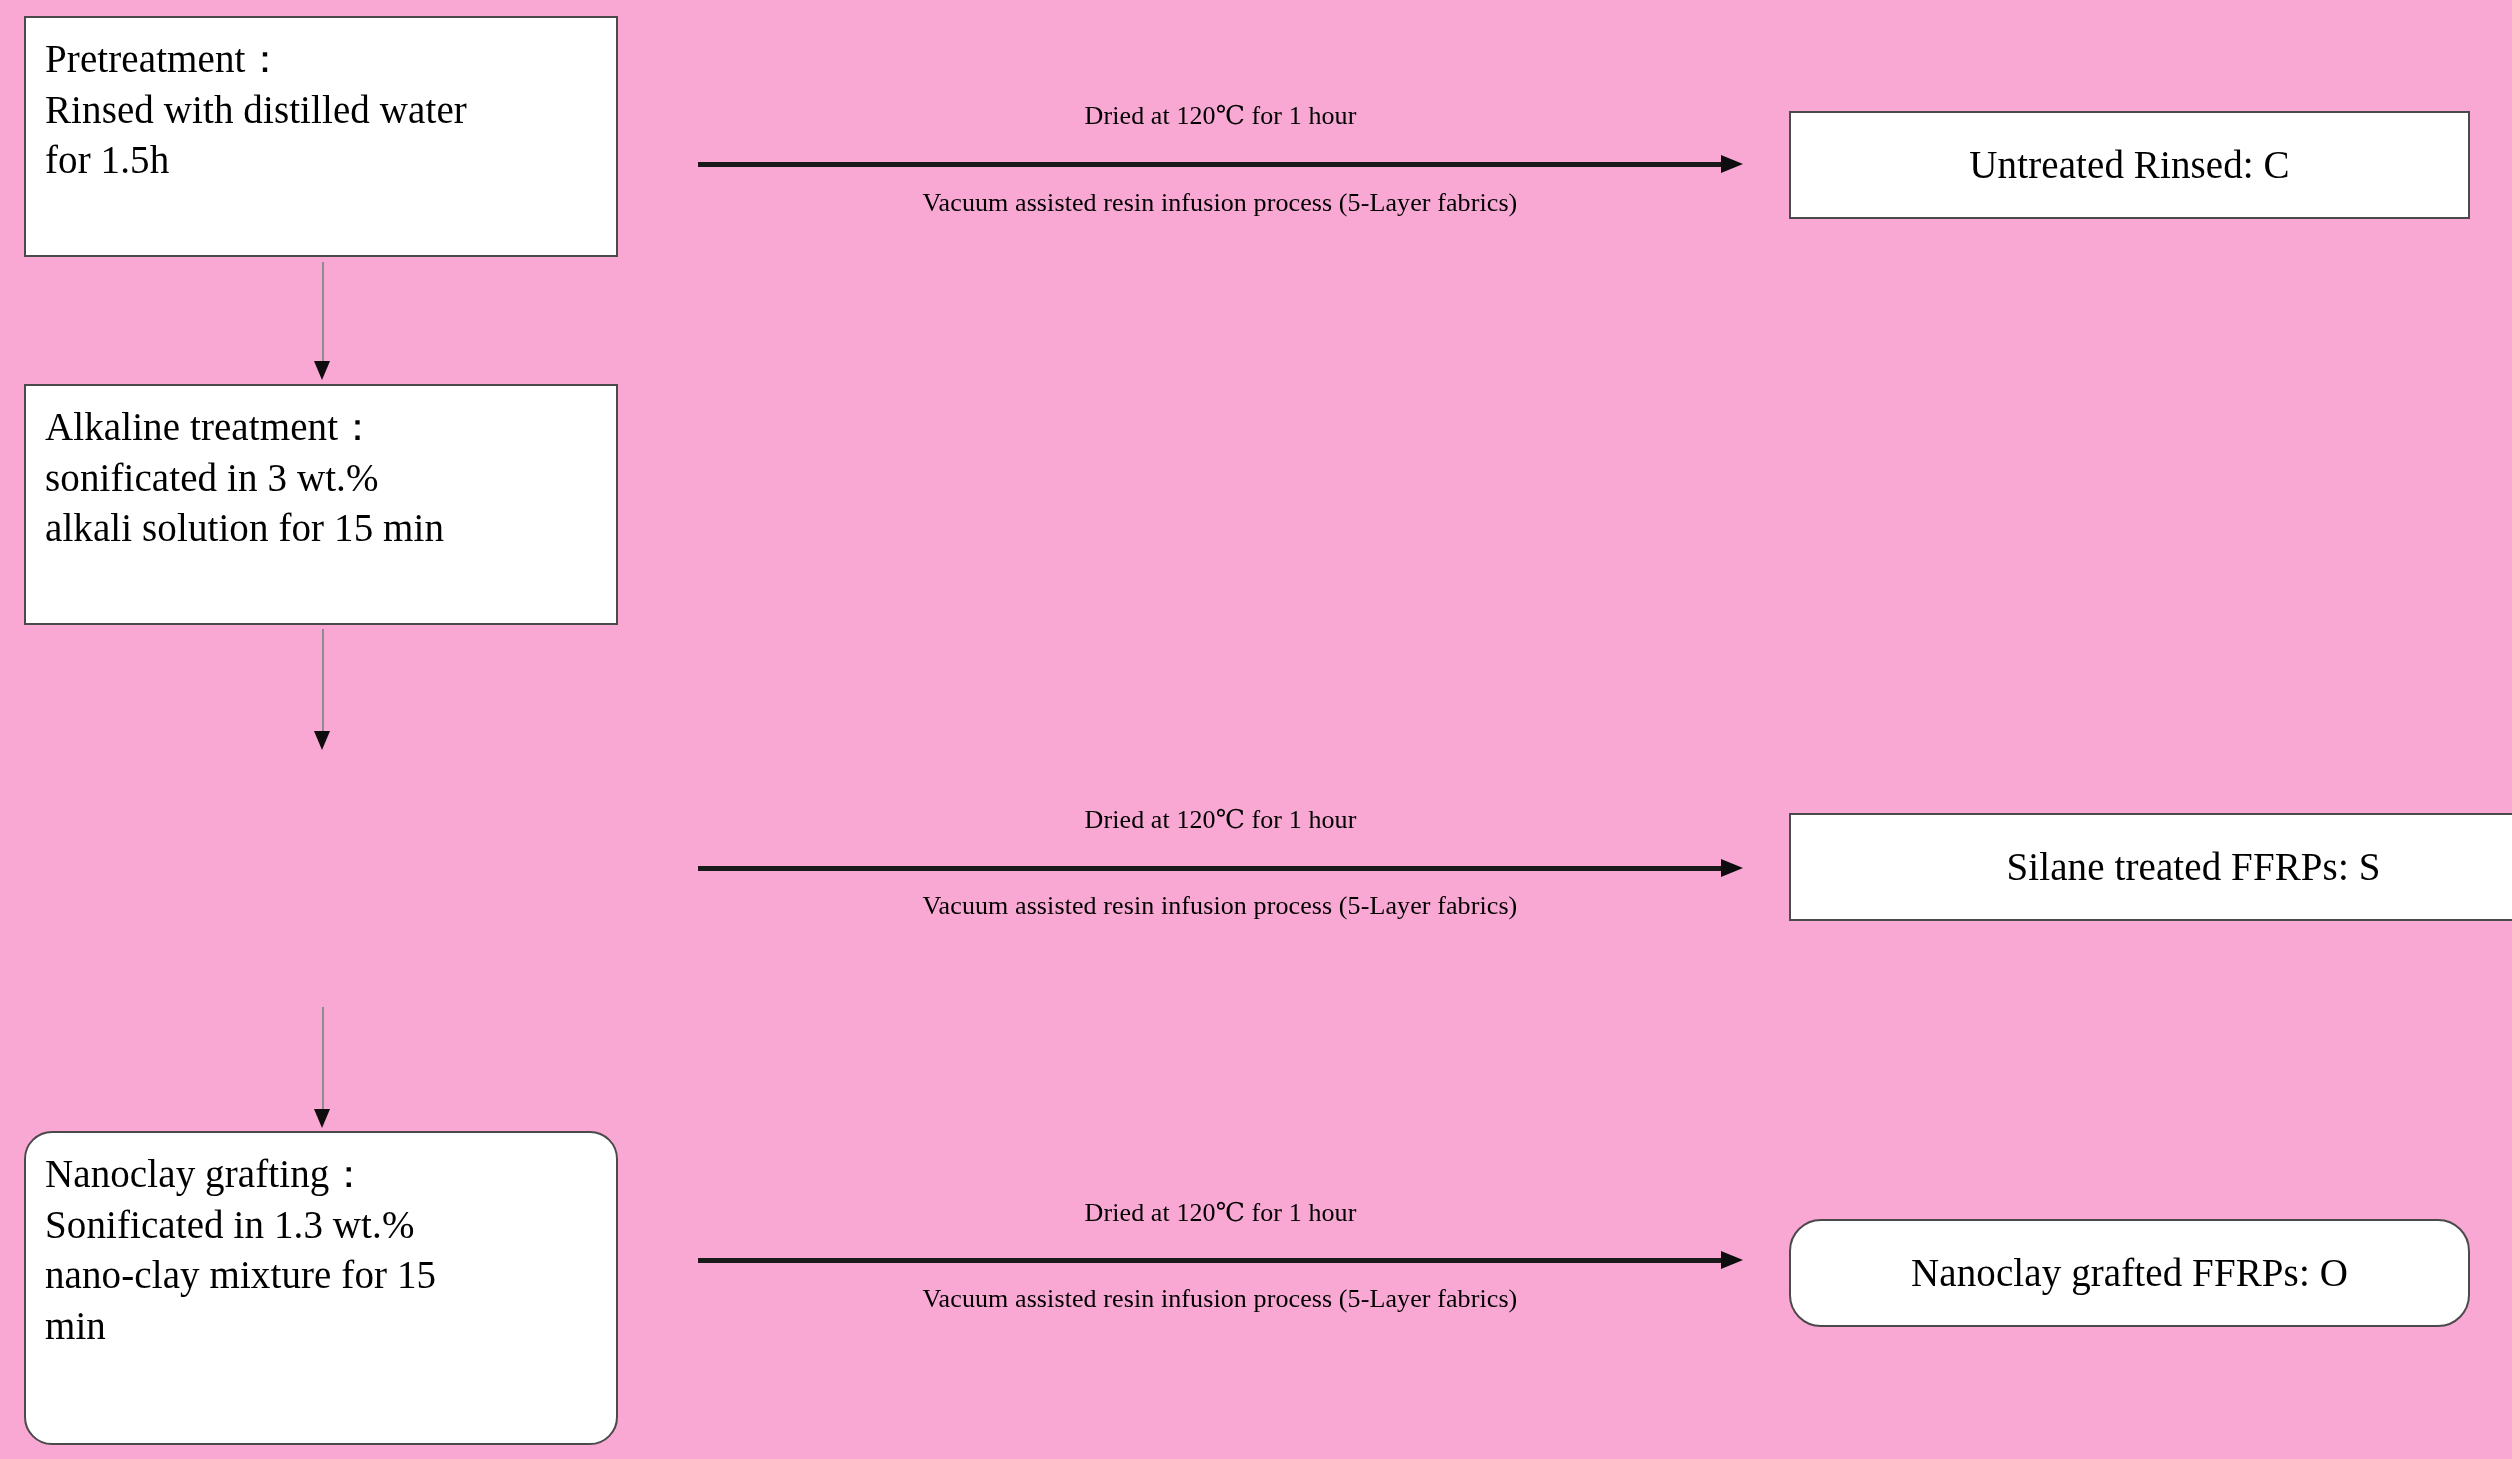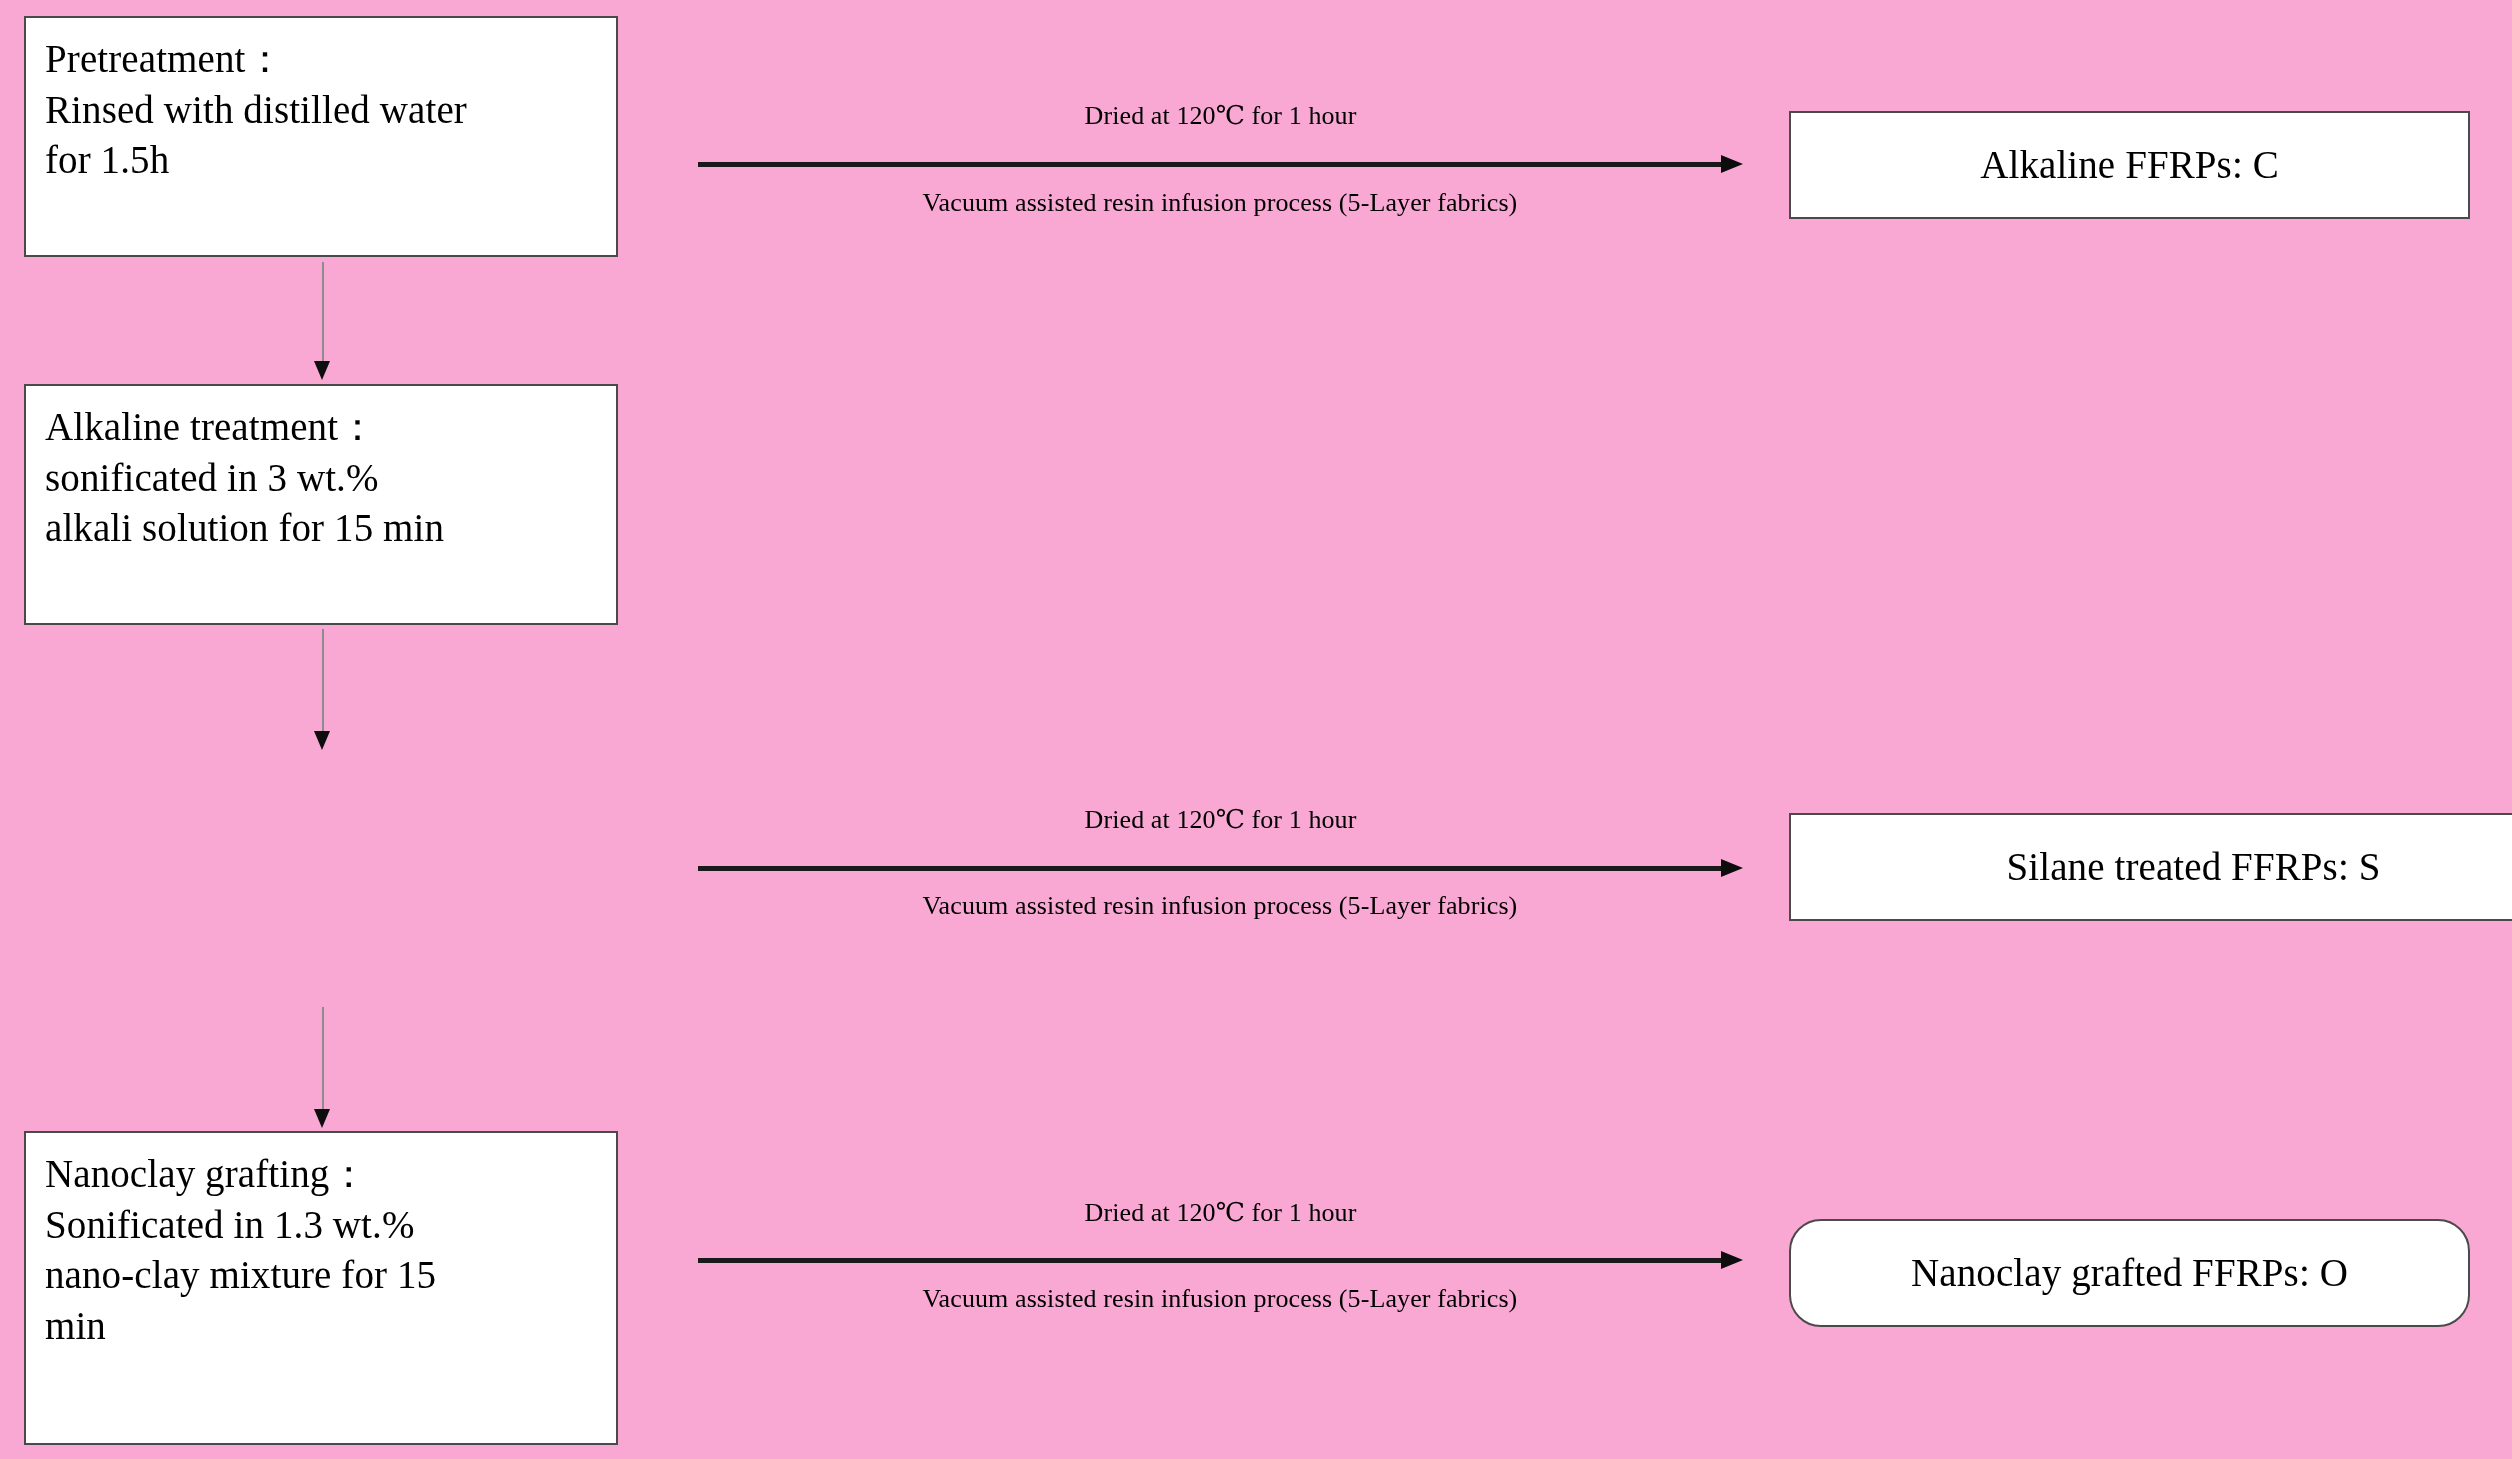--- a/index.html
+++ b/index.html
@@ -114,21 +114,21 @@
 for 1.5h</div>
   </div>
 
   <div class="proc-box" style="left:24px; top:384px; width:594px; height:241px;">
     <div class="proc-text">Alkaline treatment：
 sonificated in 3 wt.%
 alkali solution for 15 min</div>
   </div>
 
 
-  <div class="proc-box" style="left:24px; top:1131px; width:594px; height:314px;">
+  <div class="proc-box" style="left:24px; top:1131px; width:594px; height:314px;border-radius:28px;">
     <div class="proc-text">Nanoclay grafting：
 Sonificated in 1.3 wt.%
 nano-clay mixture for 15
 min</div>
   </div>
 
   <div class="v-arrow" style="left:312px; top:262px; height:118px;">
     <div class="shaft" style="height:99px;"></div>
     <div class="head" style="top:99px;"></div>
   </div>
@@ -146,21 +146,21 @@
   <div class="arrow-label top" style="left:698px; top:102px; width:1045px;">Dried at 120℃ for 1 hour</div>
 
   <div class="h-arrow" style="left:698px; top:155px; width:1045px;">
     <div class="shaft" style="width:1025px;"></div>
     <div class="head" style="left:1023px;"></div>
   </div>
 
   <div class="arrow-label bottom" style="left:683px; top:189px; width:1074px;">Vacuum assisted resin infusion process (5-Layer fabrics)</div>
 
   <div class="result-box" style="left:1789px; top:111px; width:681px; height:108px;">
-    <div class="result-text">Alkaline FFRPs: C</div>
+    <div class="result-text">Untreated Rinsed: C</div>
   </div>
 
   <div class="arrow-label top" style="left:698px; top:806px; width:1045px;">Dried at 120℃ for 1 hour</div>
 
   <div class="h-arrow" style="left:698px; top:859px; width:1045px;">
     <div class="shaft" style="width:1025px;"></div>
     <div class="head" style="left:1023px;"></div>
   </div>
 
   <div class="arrow-label bottom" style="left:683px; top:892px; width:1074px;">Vacuum assisted resin infusion process (5-Layer fabrics)</div>

